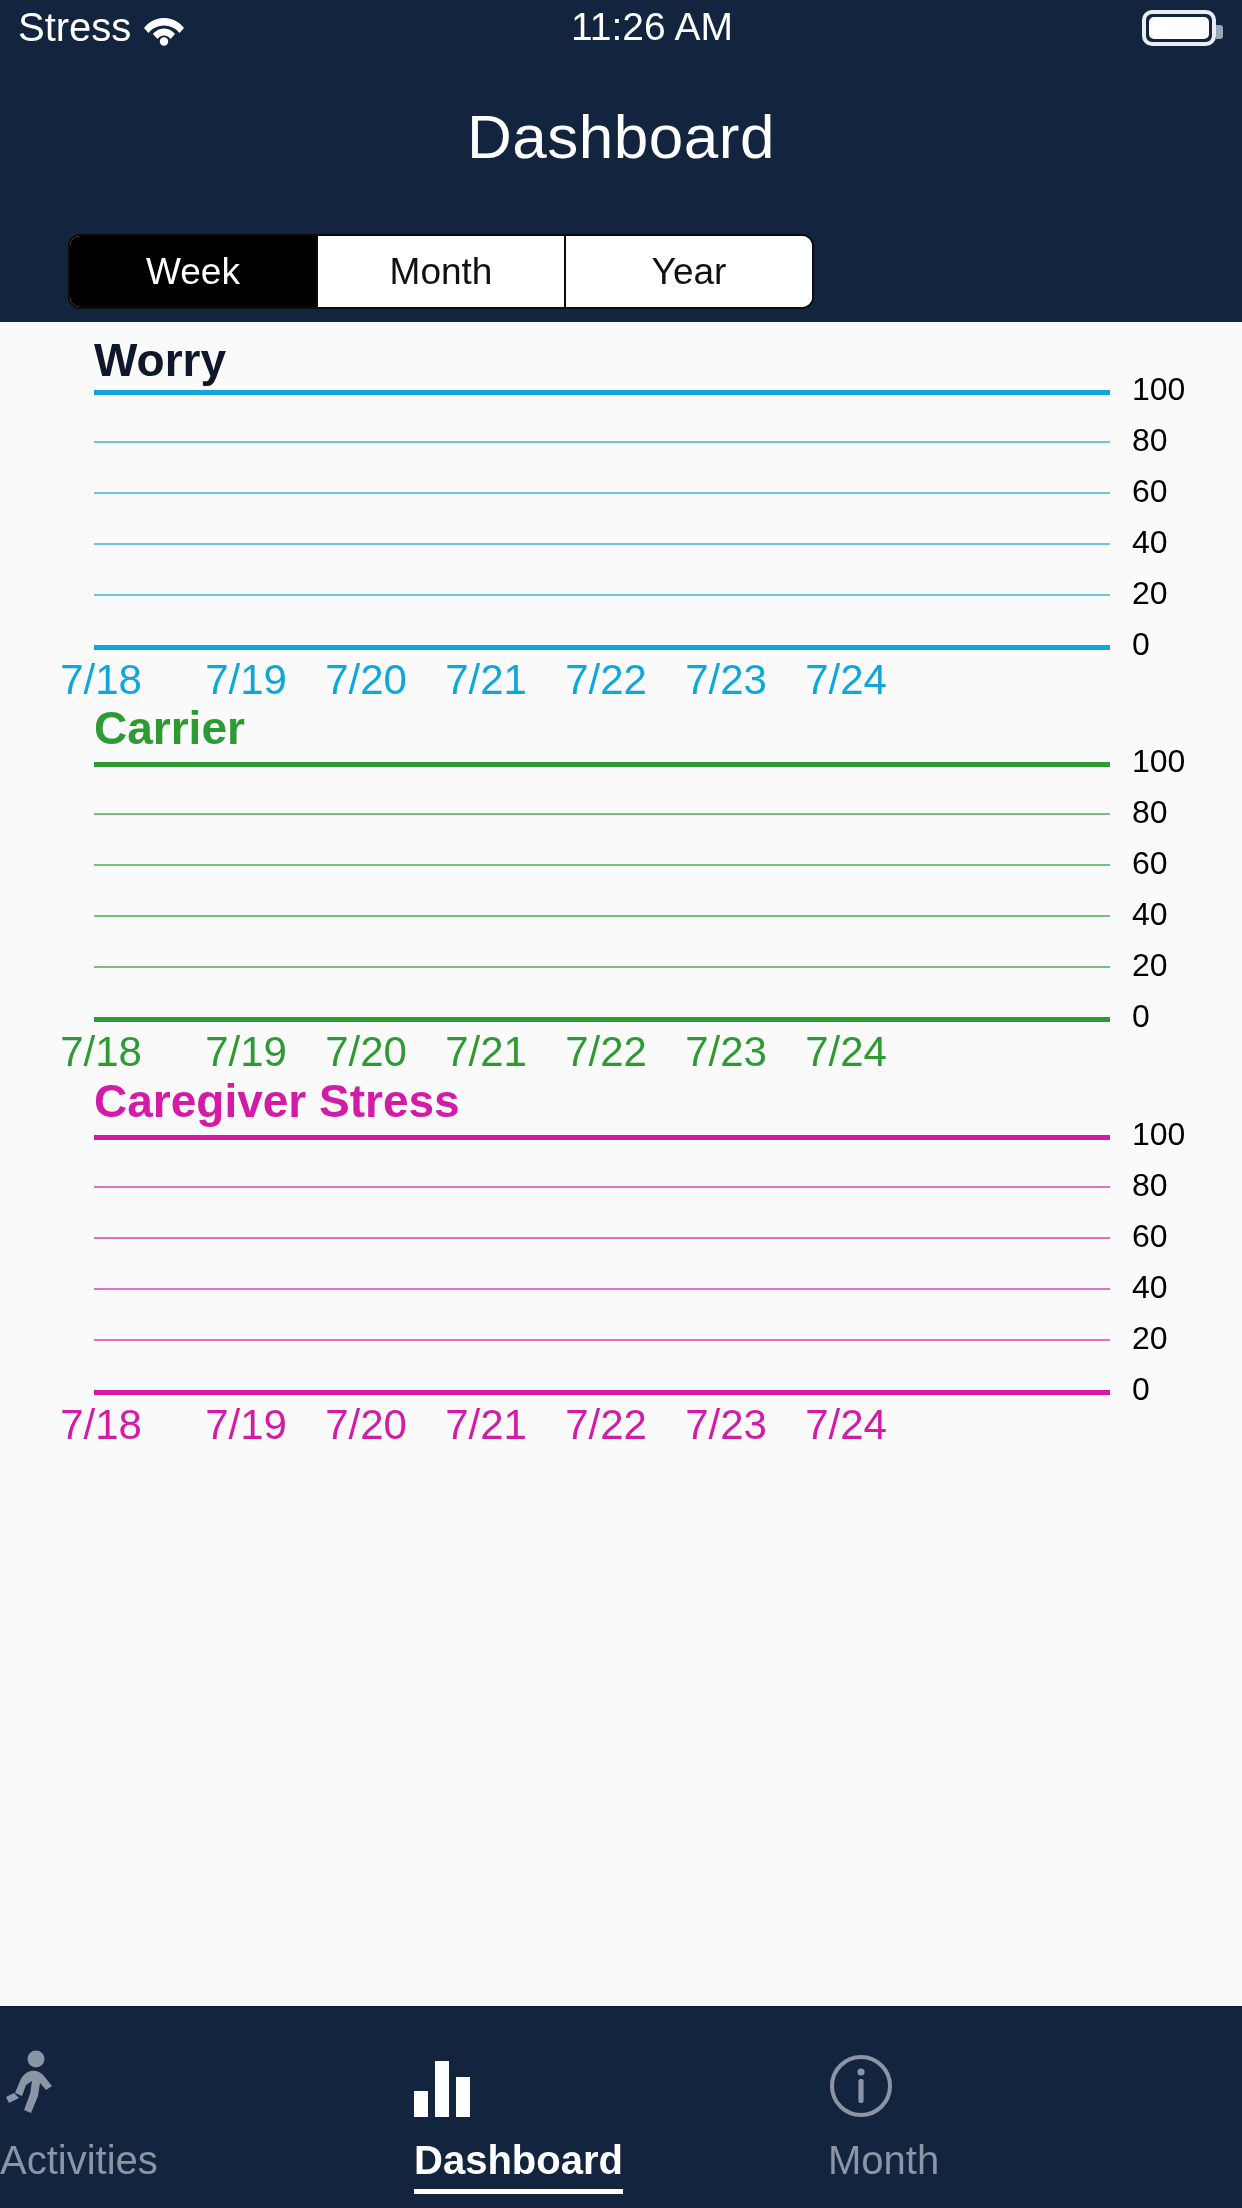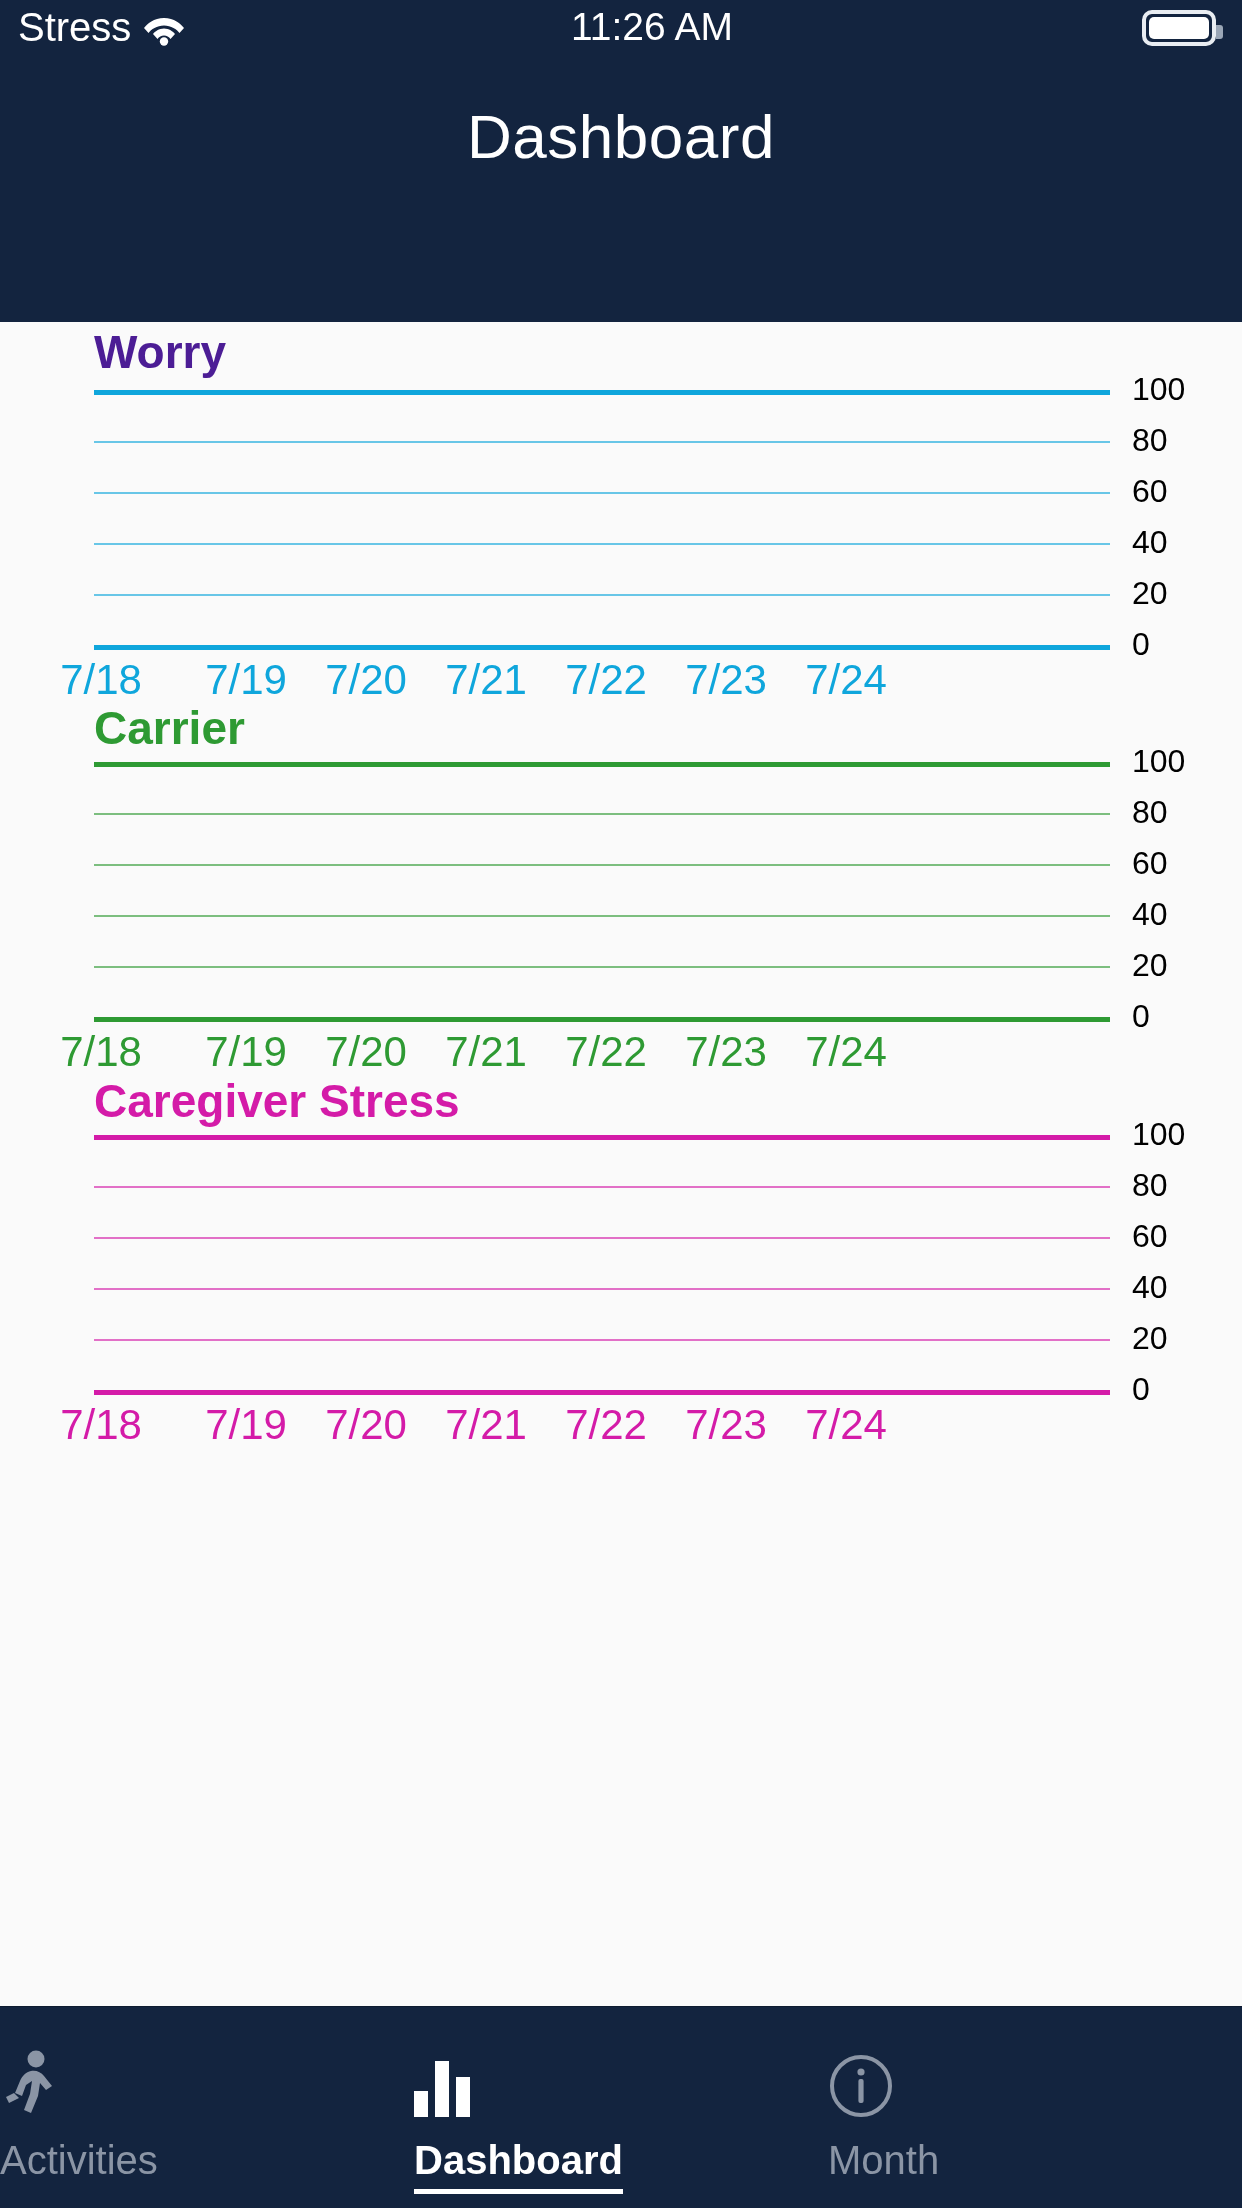--- a/index.html
+++ b/index.html
@@ -143,26 +143,31 @@
       <div class="status-center">11:26 AM</div>
       <div class="status-right">
         <div class="battery">
           <div class="battery-fill"></div>
         </div>
       </div>
     </div>
 
     <div class="nav-title">Dashboard</div>
 
+    <div class="segmented">
+      <div class="seg active">Week</div>
+      <div class="seg">Month</div>
+      <div class="seg">Year</div>
+    </div>
   </div>
 
   <div class="content">
 
     <div class="chart-block" style="color:#0FA6DC;">
-      <div class="chart-title" style="top:4px;color:#4c1d95;">Worry</div>
+      <div class="chart-title" style="top:12px;color:#0f172a;">Worry</div>
       <div class="plot" style="top:68px;height:258px;color:#0FA6DC;">
         <div class="gridline major" style="top:0px;"></div>
         <div class="gridline minor" style="top:51px;"></div>
         <div class="gridline minor" style="top:102px;"></div>
         <div class="gridline minor" style="top:153px;"></div>
         <div class="gridline minor" style="top:204px;"></div>
         <div class="gridline major" style="top:255px;"></div>
       </div>
       <div class="ylabels" style="top:68px;">
         <div class="ylabel" style="top:-24px;">100</div>

